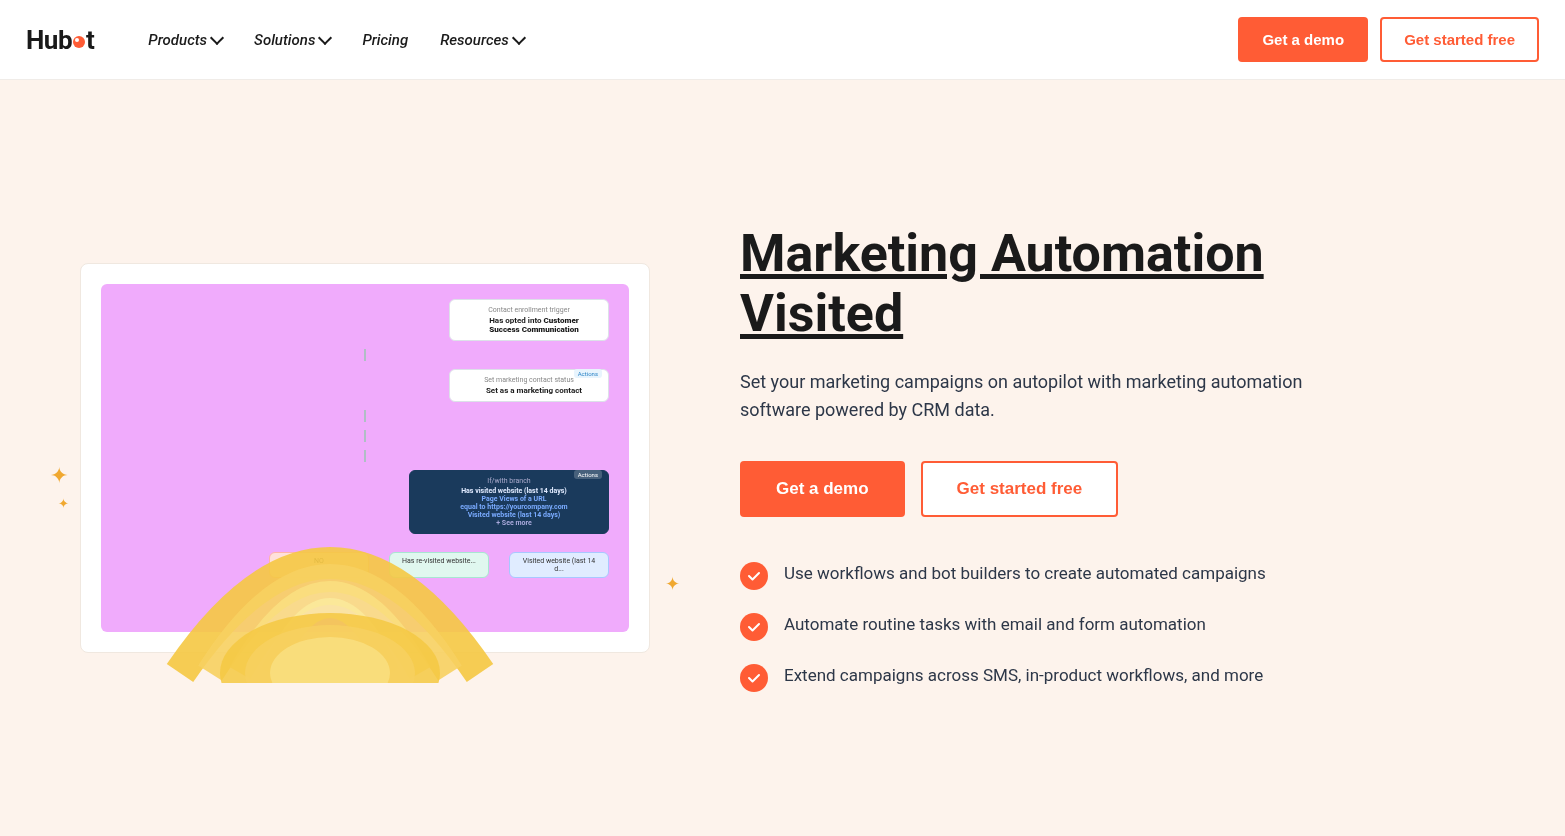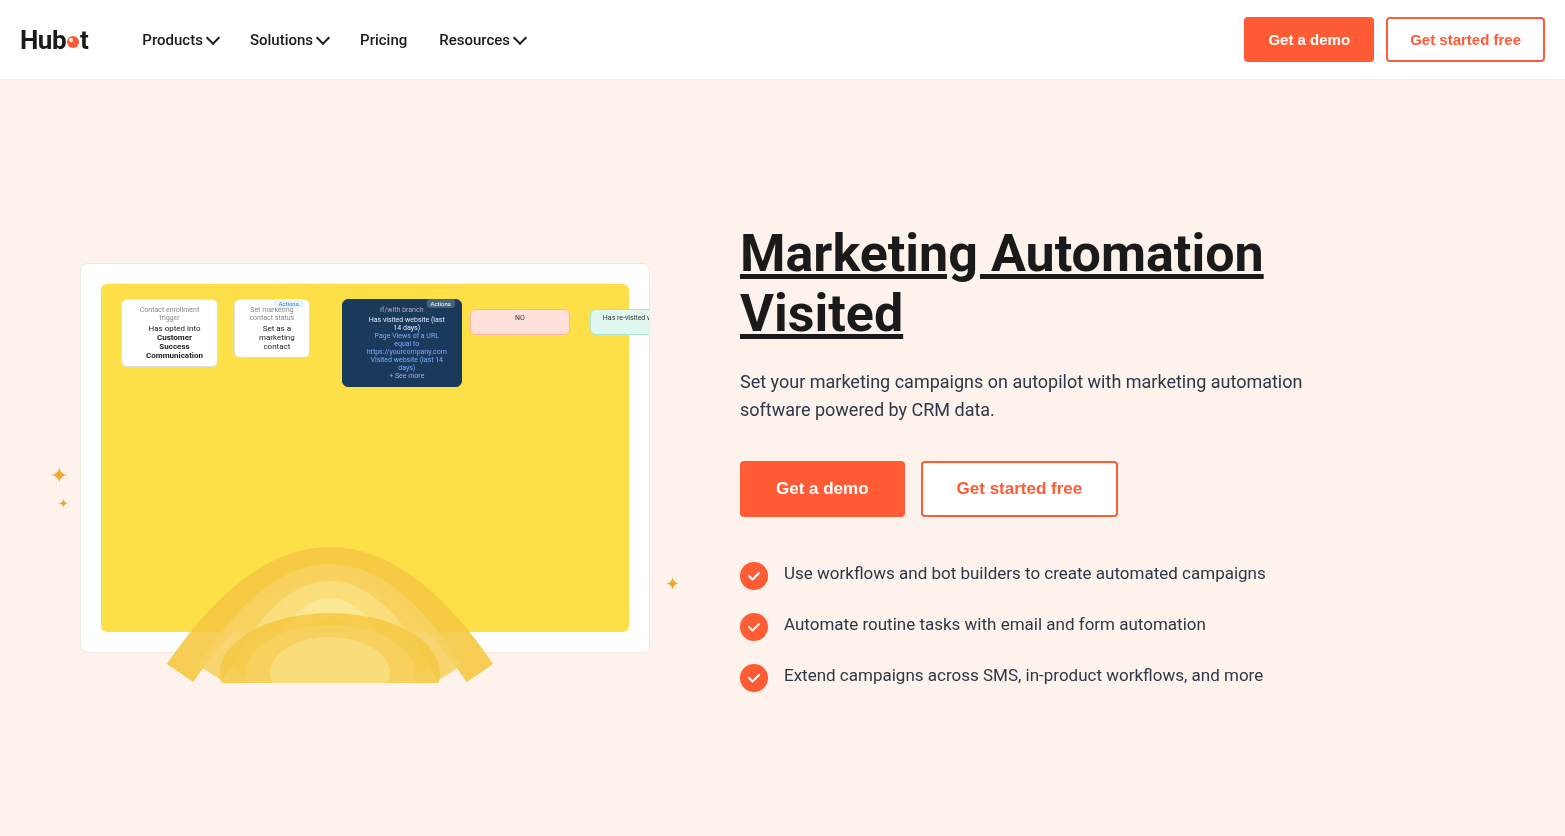--- a/index.html
+++ b/index.html
@@ -2,21 +2,21 @@
 <html><head>
   <meta charset="utf-8">
   <style>
     * { margin: 0; padding: 0; box-sizing: border-box; }
     body { font-family: -apple-system, BlinkMacSystemFont, 'Segoe UI', Roboto, sans-serif; background: #fff; overflow-x: hidden; }
 
     
     nav {
       display: flex;
       align-items: center;
-      padding: 0 20px;
+      padding: 0 26px;
       height: 80px;
       background: #fff;
       border-bottom: 1px solid #f0ece8;
       position: relative;
       z-index: 10;
     }
     .logo-wrap {
       display: flex;
       align-items: center;
       margin-right: 40px;
@@ -59,20 +59,21 @@
       display: flex;
       align-items: center;
       gap: 5px;
       padding: 8px 14px;
       font-size: 15px;
       font-weight: 500;
       color: #1a1a1a;
       cursor: pointer;
       border-radius: 4px;
       text-decoration: none;
+      font-style: italic;
     }
     .chevron-icon {
       width: 10px;
       height: 10px;
       border-right: 2px solid #1a1a1a;
       border-bottom: 2px solid #1a1a1a;
       transform: rotate(45deg);
       margin-top: -3px;
     }
     .nav-ctas {
@@ -122,27 +123,27 @@
       background: #fff;
       border: 1.5px solid #f0e8e0;
       border-radius: 8px;
       width: 570px;
       height: 390px;
       position: relative;
       overflow: hidden;
       padding: 20px;
     }
     .mockup-inner {
-      background: #fde047;
+      background: #f0abfc;
       border-radius: 6px;
       width: 100%;
       height: 100%;
       display: flex;
-      flex-direction: row;
-      align-items: flex-start;
+      flex-direction: column;
+      align-items: flex-end;
       padding: 15px 20px;
       gap: 8px;
     }
     
     .wf-node {
       background: #fff;
       border: 1px solid #dce1e8;
       border-radius: 6px;
       padding: 6px 14px;
       font-size: 9px;
@@ -152,21 +153,21 @@
       position: relative;
     }
     .wf-node-title {
       font-size: 7px;
       color: #888;
       margin-bottom: 2px;
     }
     .wf-node-content {
       font-size: 8px;
       color: #1a1a1a;
-      font-weight: 400;
+      font-weight: 700;
       margin-left: 10px;
     }
     .wf-node-badge {
       position: absolute;
       top: -1px;
       right: 6px;
       background: #e8f4fd;
       color: #2d85c7;
       font-size: 6px;
       padding: 1px 4px;

